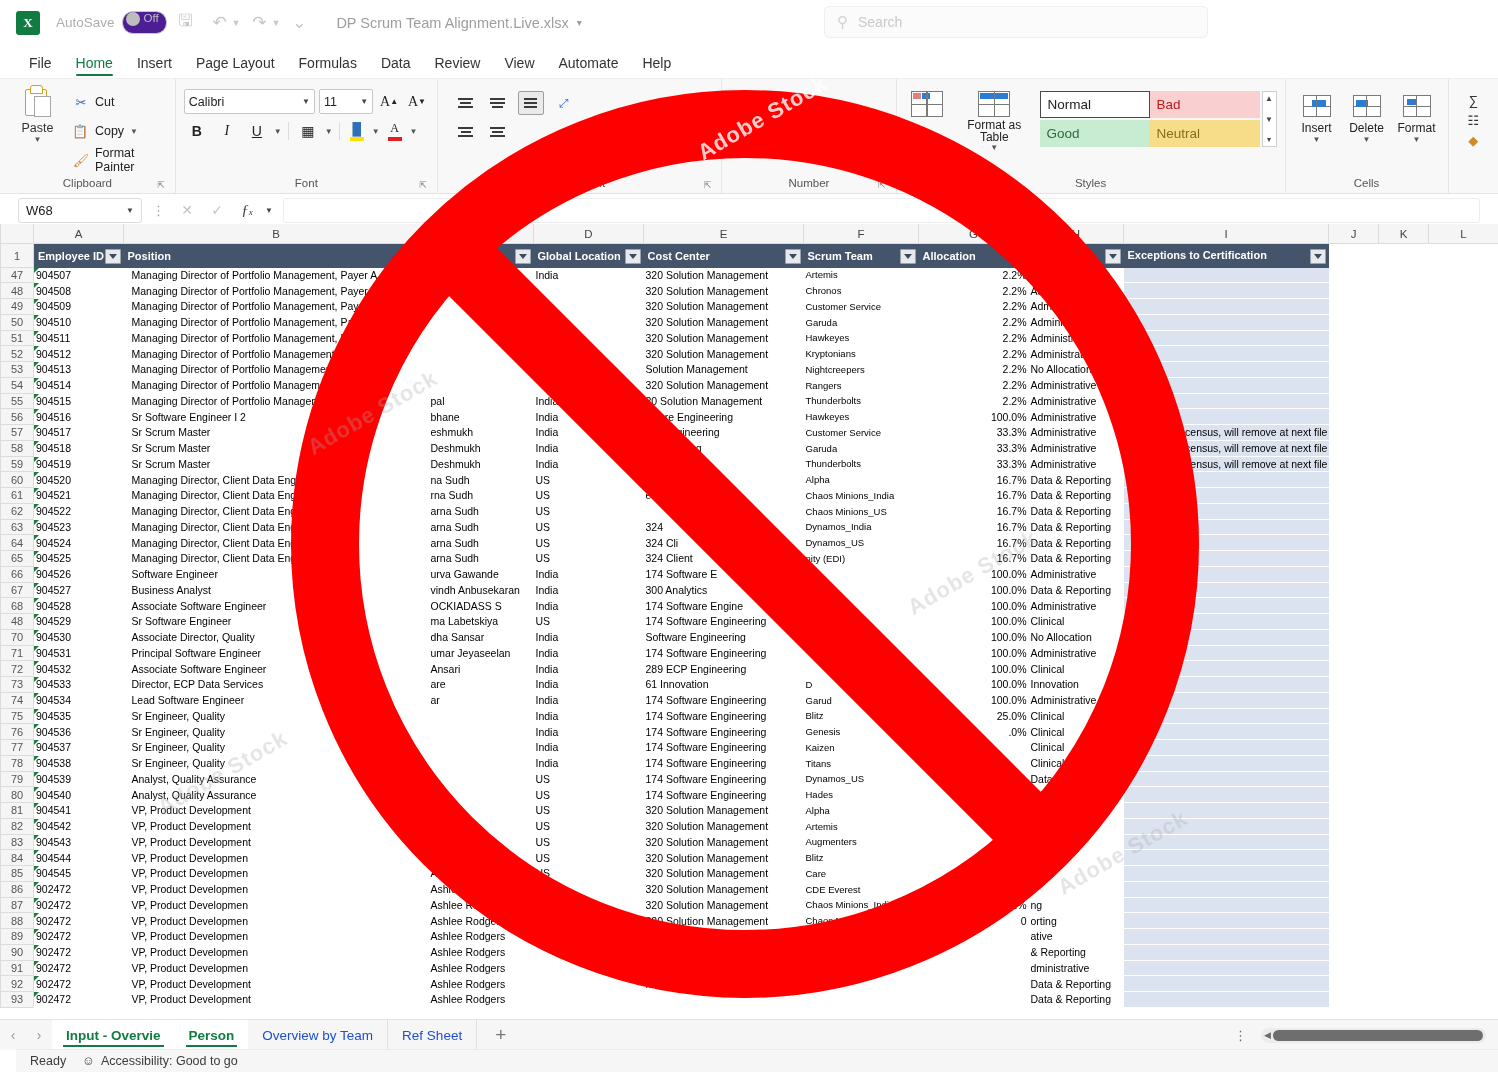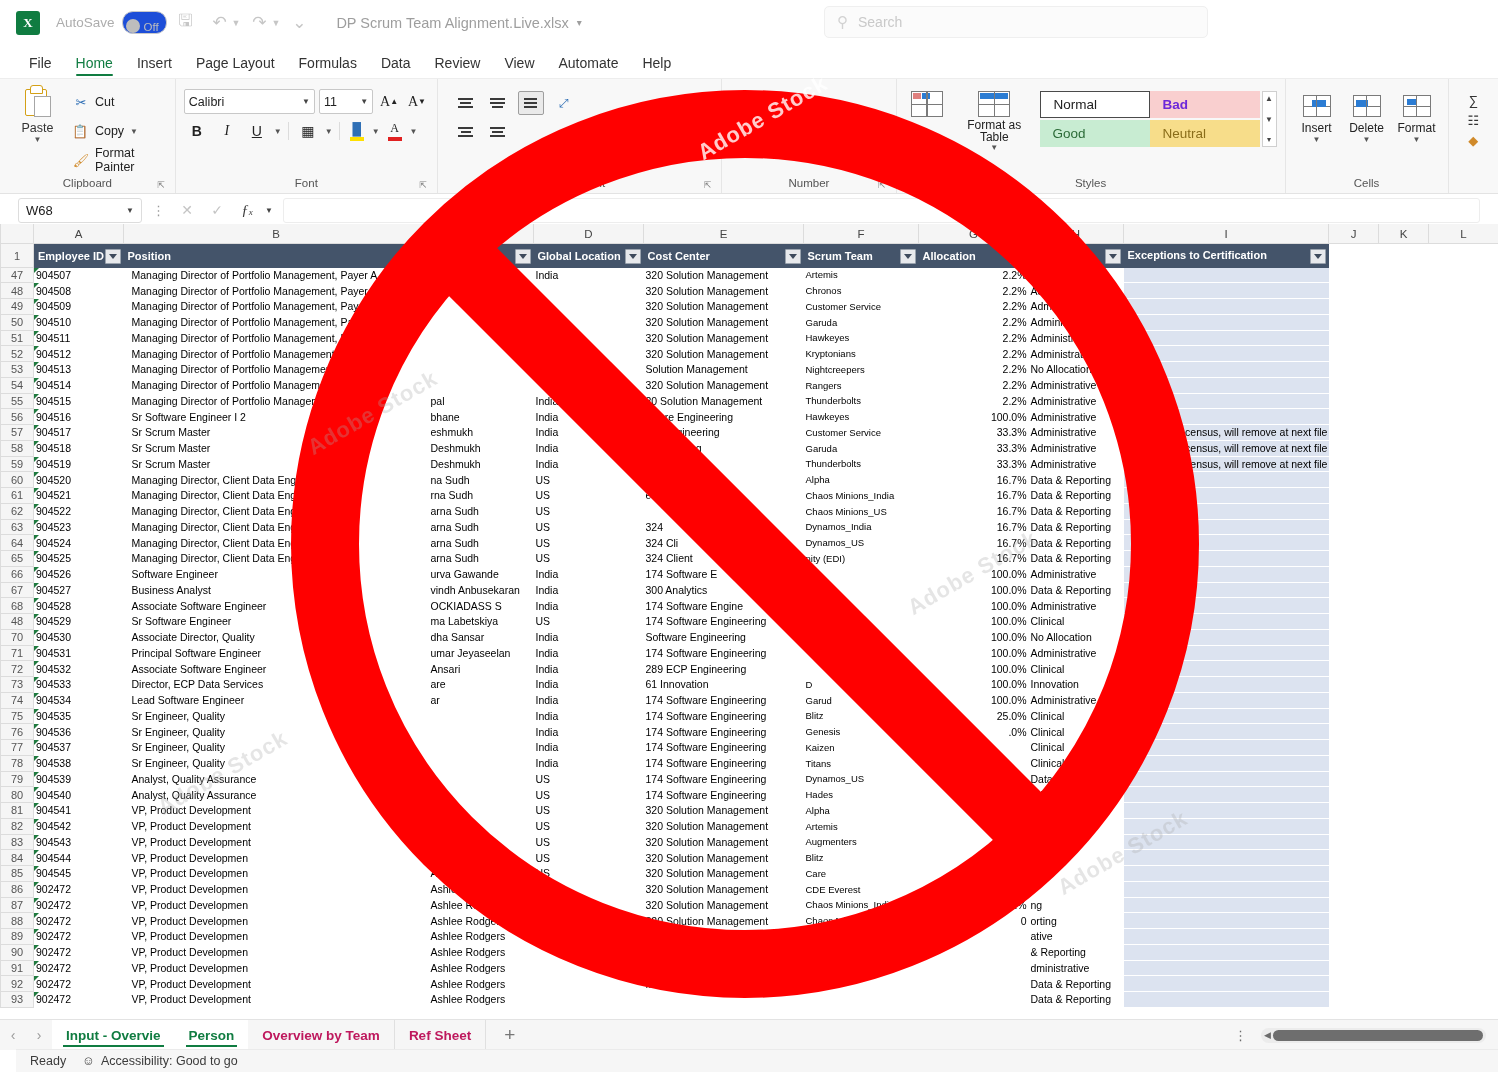--- a/index.html
+++ b/index.html
@@ -19,21 +19,21 @@
   .xl-logo{
     width:24px;height:24px;margin-left:16px;border-radius:3px;
     background:#107c41;color:#fff;font-size:13px;font-weight:bold;
     display:flex;align-items:center;justify-content:center;
     font-family:"Liberation Serif", serif;
   }
   .autosave-wrap{display:flex;align-items:center;margin-left:16px;gap:7px;}
   .autosave-label{font-size:13.5px;color:#adadad;}
   .toggle{
     width:43px;height:21px;border-radius:11px;border:1.4px solid #c9c9c9;
-    background:#1d4ed8;display:flex;align-items:flex-end;position:relative;
+    background:#4c1d95;display:flex;align-items:flex-start;position:relative;
   }
   .toggle .knob{width:14px;height:14px;border-radius:50%;background:#bdbdbd;margin-left:3px;}
   .toggle .off{font-size:11.5px;color:#bdbdbd;margin-left:4px;}
   .tb-icon{
     width:30px;height:30px;display:flex;align-items:center;justify-content:center;
     color:#c6c6c6;font-size:17px;margin-left:4px;
   }
   .tb-caret{font-size:9px;color:#c6c6c6;margin-left:-3px;}
   .doc-title{
     margin-left:22px;font-size:14.5px;color:#9e9e9e;display:flex;align-items:center;gap:8px;
@@ -105,25 +105,25 @@
   }
   .fbtn.serif{font-family:"Liberation Serif", serif;}
   .sep{width:1px;height:18px;background:#dcdcdc;margin:0 2px;}
   .colorbtn{display:flex;flex-direction:column;align-items:center;justify-content:center;width:22px;height:24px;}
   .colorbtn .bar{width:14px;height:4px;margin-top:1px;}
 
   .albtn{width:24px;height:22px;display:flex;flex-direction:column;justify-content:center;gap:2.5px;align-items:center;}
   .albtn i{display:block;height:1.6px;background:#3a3a3a;}
   .albtn.boxed{border:1px solid #9e9e9e;background:#eaeaea;border-radius:2px;}
   .stylebox{
-    width:110px;height:27px;display:flex;align-items:center;padding-left:13px;
+    width:110px;height:27px;display:flex;align-items:center;padding-left:7px;
     font-size:13.5px;box-sizing:border-box;
   }
   .st-normal{background:#fff;border:1.3px solid #4a4a4a;color:#222;}
-  .st-bad{background:#f9cfcf;color:#6d28d9;font-weight:bold;}
+  .st-bad{background:#f9cfcf;color:#b91c1c;}
   .st-good{background:#c8ecd2;color:#2c6b38;}
   .st-neutral{background:#f7dd8a;color:#8a6d1a;}
   .gal-scroll{
     width:15px;height:56px;border:1px solid #cfcfcf;background:#fff;margin-left:2px;
     display:flex;flex-direction:column;justify-content:space-between;align-items:center;
     font-size:8px;color:#444;padding:2px 0;box-sizing:border-box;
   }
   .cellbtn{display:flex;flex-direction:column;align-items:center;width:46px;font-size:12px;color:#222;}
   .cellbtn .ci{height:30px;display:flex;align-items:center;justify-content:center;}
   .gridicon{width:26px;height:20px;border:1.4px solid #7a7a7a;position:relative;background:#fff;}
@@ -182,22 +182,22 @@
   .sel-col{background:#dce3f0;}
   .hdr-2l{line-height:11px;padding-top:1px;}
 
   
   .sheettabs{
     position:absolute;left:0;bottom:22px;right:0;height:30px;background:#f6f6f6;
     display:flex;align-items:center;border-top:1px solid #e3e3e3;
   }
   .navarrow{width:26px;text-align:center;color:#9a9a9a;font-size:14px;}
   .stab{
-    font-size:13.5px;color:#be185d;padding:0 14px;height:30px;display:flex;align-items:center;
-    border-right:1px solid #e0e0e0;position:relative;font-weight:bold;
+    font-size:13.5px;color:#1d4ed8;padding:0 14px;height:30px;display:flex;align-items:center;
+    border-right:1px solid #e0e0e0;position:relative;
   }
   .stab.active{
     background:#fff;color:#107c41;font-weight:bold;border-right:none;
   }
   .stab.active:after{
     content:"";position:absolute;left:11px;right:11px;bottom:3px;height:2.5px;background:#107c41;
   }
   .addsheet{font-size:19px;color:#777;padding:0 18px;}
   .tabdots{margin-left:auto;color:#6b6b6b;font-size:13px;padding:0 14px;}
   .hscroll{

